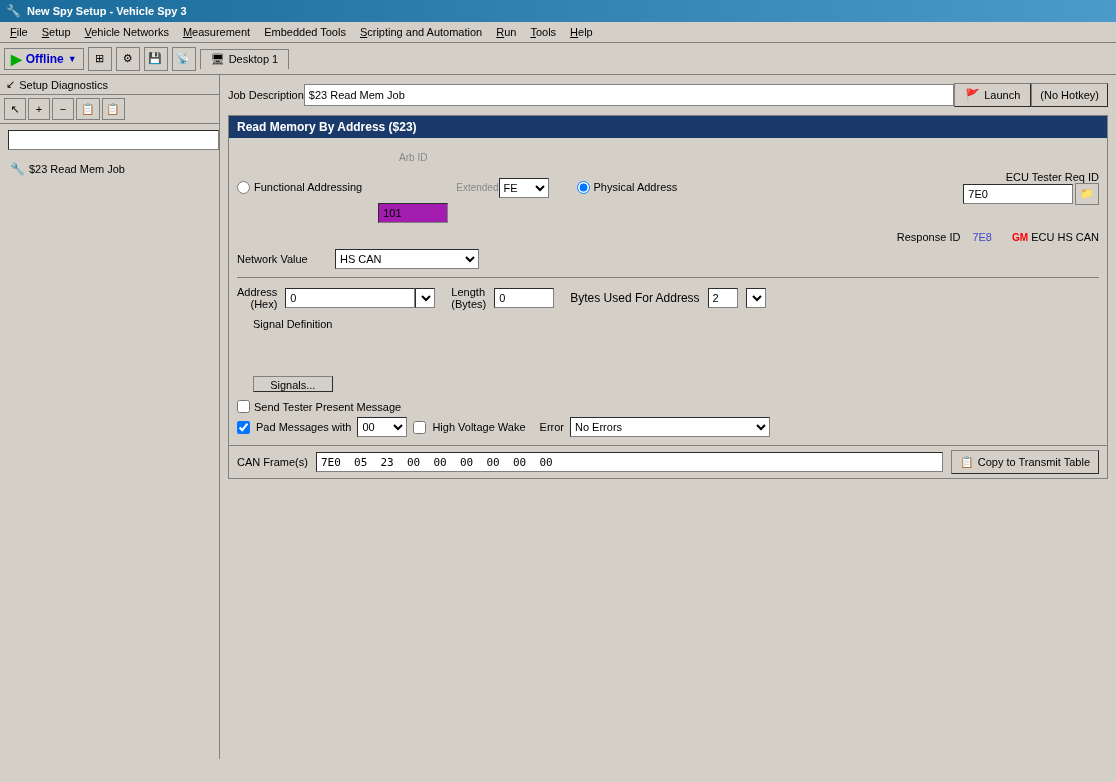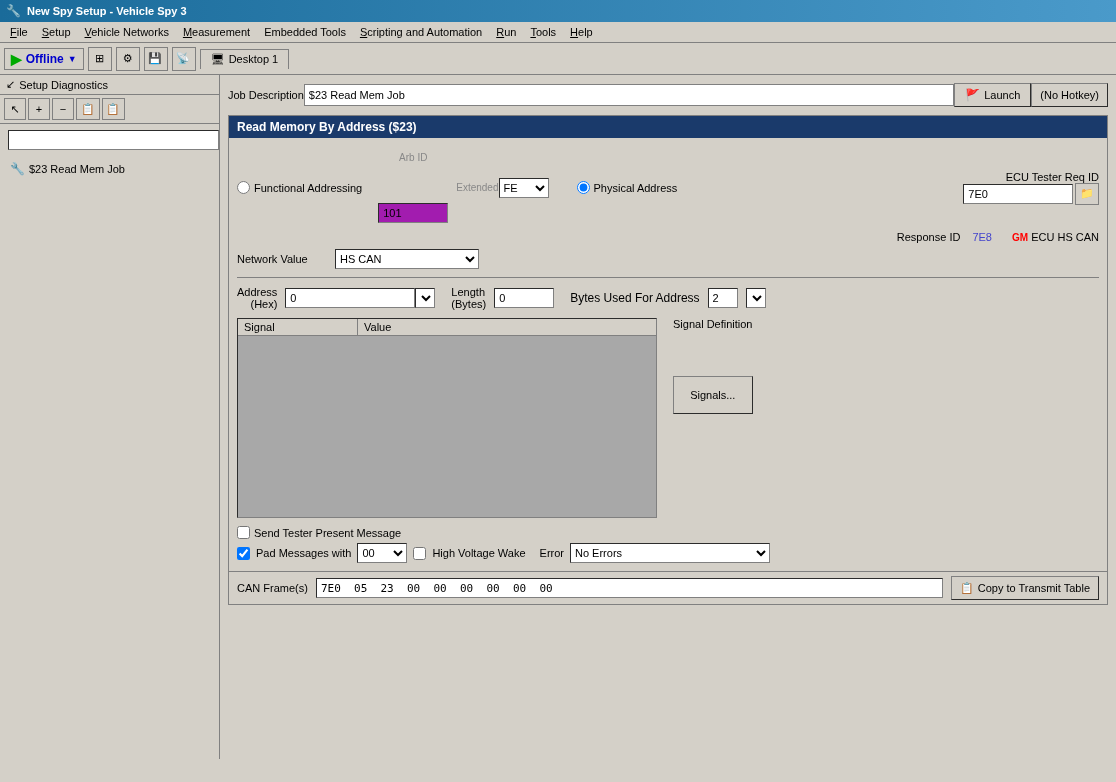--- a/index.html
+++ b/index.html
@@ -171,21 +171,21 @@
       font-weight: bold;
       margin-bottom: 10px;
     }
     .section-body {
       padding: 4px 8px;
     }
     .form-row {
       display: flex; align-items: center; gap: 8px;
       margin-bottom: 8px;
     }
-    .radio-label { display: flex; align-items: center; gap: 4px; font-size: 11px; }
+    .radio-label { display: flex; gap: 4px; font-size: 11px; }
     .form-label { font-size: 11px; min-width: 60px; }
     .small-input {
       height: 20px;
       border: 1px inset #808080;
       background: #a21caf;
       padding: 1px 4px;
       font-size: 11px;
       margin-top: 40px;
     }
     .white-input {
@@ -234,21 +234,21 @@
       display: flex;
       flex-direction: column;
       gap: 16px;
     }
     .signals-btn {
       background: #d4d0c8;
       border: 1px outset #808080;
       padding: 2px 12px;
       cursor: pointer;
       font-size: 11px;
-      height: 38px;
+      height: 16px;
       margin-top: 30px;
     }
     .signal-area { display: flex; align-items: flex-start; margin-bottom: 8px; }
     .checkbox-row { display: flex; align-items: center; gap: 4px; font-size: 11px; margin-bottom: 4px; }
     .bottom-row { display: flex; align-items: center; gap: 6px; margin-bottom: 4px; }
     .can-frame-row {
       display: flex; align-items: center; gap: 8px;
       background: #d4d0c8;
       padding: 4px 8px;
       border-top: 1px solid #808080;
@@ -416,27 +416,20 @@
             <span style="font-size:11px;">Length</span>
             <span style="font-size:11px;">(Bytes)</span>
           </div>
           <input type="text" class="white-input" style="width: 60px;" value="0">
           <span style="font-size:12px;margin-left:8px;">Bytes Used For Address</span>
           <input type="text" class="white-input" style="width: 30px;" value="2">
           <select class="form-select" style="width:20px;padding:0;"><option>▼</option></select>
         </div>
 
         <div class="signal-area">
-          <div class="signal-table-container">
-            <div class="signal-table-header">
-              <span class="signal-col-header">Signal</span>
-              <span class="signal-col-header2">Value</span>
-            </div>
-            <div style="flex:1;background:#a8a8a8;"></div>
-          </div>
           <div class="signal-definition-panel">
             <span style="font-size:11px;">Signal Definition</span>
             <button class="signals-btn">
               <span>Signals...</span>
             </button>
           </div>
         </div>
 
         <div class="checkbox-row">
           <input type="checkbox" style="">

